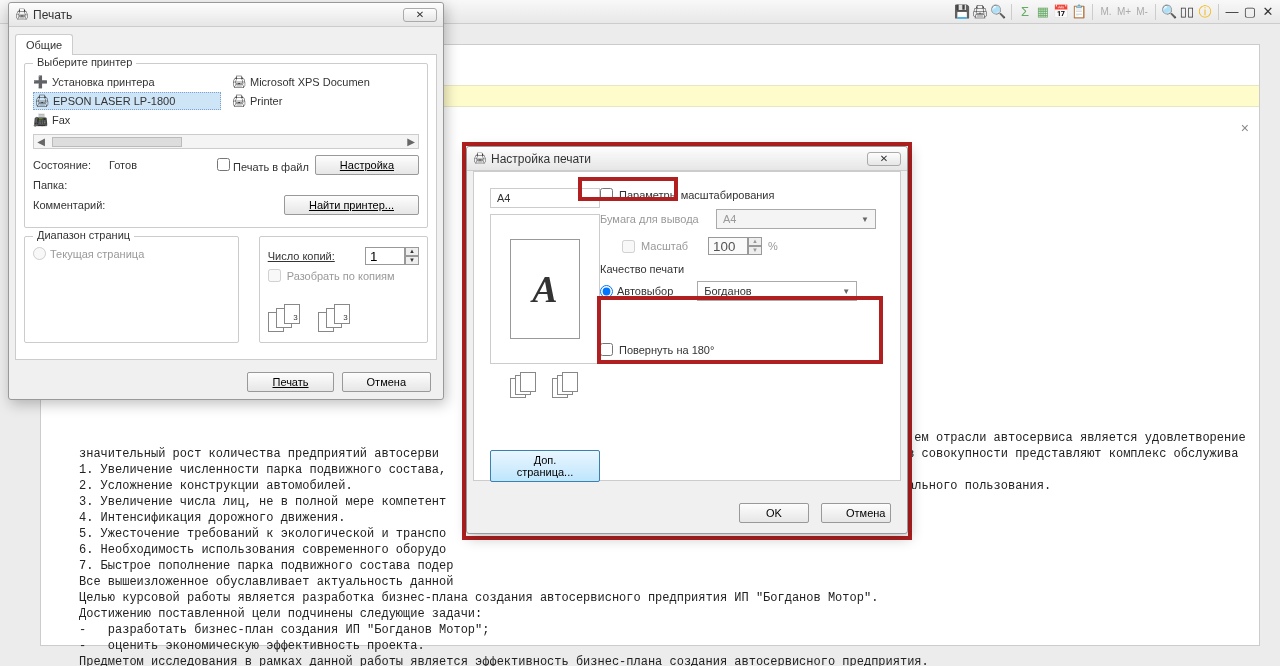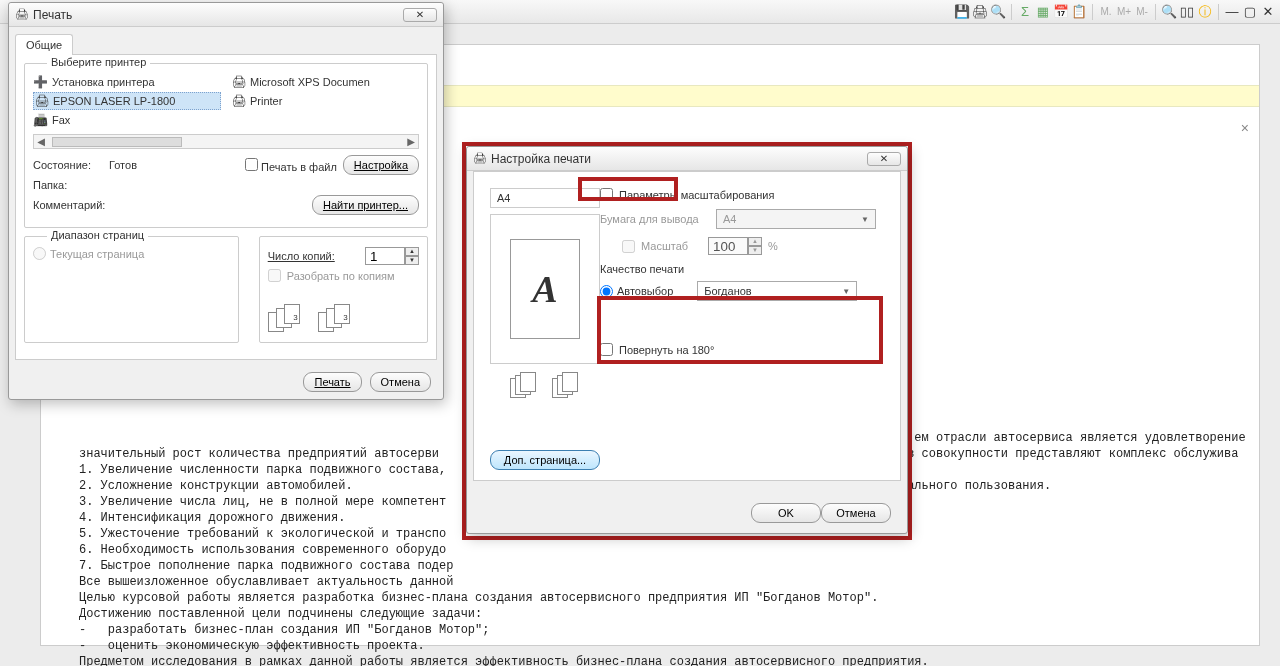--- a/index.html
+++ b/index.html
@@ -22,34 +22,34 @@
 .titlebar .ttl { flex: 1; font-size: 12px; }
 .titlebar .icn { width: 14px; height: 14px; margin-right: 4px; }
 .closebtn { width: 34px; height: 14px; border: 1px solid #aaa; border-radius: 3px; background: linear-gradient(#fdfdfd,#e6e6e6); display: flex; align-items: center; justify-content: center; font-size: 10px; cursor: pointer; }
 
 .tabs { display: flex; padding: 6px 6px 0 6px; }
 .tab { padding: 4px 10px; border: 1px solid #ccc; border-bottom: none; background: #f0f0f0; cursor: pointer; border-radius: 3px 3px 0 0; margin-right: 2px; }
 .tab.active { background: #fff; position: relative; top: 1px; }
 .tab-body { margin: 0 6px 6px 6px; background: #fff; border: 1px solid #ccc; padding: 8px; }
 
 .group { border: 1px solid #ccc; margin-bottom: 8px; position: relative; padding: 10px 8px 8px 8px; border-radius: 2px; }
-.group-title { position: absolute; top: -8px; left: 22px; background: #fff; padding: 0 4px; font-size: 11px; }
+.group-title { position: absolute; top: -8px; left: 8px; background: #fff; padding: 0 4px; font-size: 11px; }
 
 .printer-list { display: grid; grid-template-columns: 1fr 1fr; gap: 2px 10px; margin-bottom: 6px; }
 .printer-item { display: flex; align-items: center; gap: 4px; padding: 1px; cursor: pointer; }
 .printer-item.sel { background: #cee4f7; border: 1px dotted #7da2ce; }
 .picn { width: 14px; height: 14px; display: inline-flex; align-items: center; justify-content: center; font-size: 12px; }
 
 .hscroll { height: 15px; border: 1px solid #ccc; background: #f4f4f4; display: flex; align-items: center; margin-bottom: 6px; }
 .hscroll .arr { width: 14px; text-align: center; font-size: 10px; color: #666; cursor: pointer; }
 .hscroll .thumb { width: 130px; height: 10px; background: #ddd; border: 1px solid #bbb; margin-left: 4px; }
 
 .row { display: flex; align-items: center; gap: 6px; margin-bottom: 4px; }
 .lbl { min-width: 70px; }
-.btn { padding: 3px 10px; border: 1px solid #999; background: linear-gradient(#fdfdfd,#e6e6e6); border-radius: 9px; cursor: pointer; font-size: 11px; }
+.btn { padding: 3px 24px; border: 1px solid #999; background: linear-gradient(#fdfdfd,#e6e6e6); border-radius: 2px; cursor: pointer; font-size: 11px; }
 .btn.hl { background: linear-gradient(#eaf6ff,#bee6fd); border-color: #3c7fb1; }
 .rt { margin-left: auto; }
 
 .hpane { display: flex; gap: 20px; }
 .range-grp { flex: 1.3; }
 .copies-grp { flex: 1; }
 .radio-row { display: flex; align-items: center; gap: 4px; margin-bottom: 5px; }
 input[type=radio],input[type=checkbox] { margin: 0; }
 .disabled { color: #999; }
 .num { width: 40px; height: 18px; border: 1px solid #999; padding: 0 4px; }
@@ -80,21 +80,21 @@
 .thumb-stack .tp { position: absolute; width: 16px; height: 20px; border: 1px solid #888; background: #fff; }
 
 .opts-col { flex: 1; font-size: 11px; }
 .opt-row { display: flex; align-items: center; gap: 6px; margin-bottom: 8px; }
 .sel-box { border: 1px solid #aaa; background: #fff; padding: 2px 6px; width: 160px; display: flex; justify-content: space-between; align-items: center; height: 20px; }
 .sel-box.dis { background: #f4f4f4; color: #999; }
 .dd-arr { font-size: 8px; color: #666; }
 .sect-lbl { margin: 6px 0; }
 .qual-radio { display: flex; align-items: center; gap: 4px; margin-bottom: 6px; }
 
-.foot-btns { display: flex; gap: 0; padding: 6px 12px; position: absolute; bottom: 4px; right: 4px; }
+.foot-btns { display: flex; gap: 12px; padding: 6px 12px; position: absolute; bottom: 4px; right: 4px; }
 </style>
 </head>
 <body>
 
 <div class="toolbar">
   <span class="toolbar-icon">💾</span>
   <span class="toolbar-icon">🖨</span>
   <span class="toolbar-icon">🔍</span>
   <span class="toolbar-sep"></span>
   <span class="toolbar-icon" style="color:#6a6">Σ</span>

